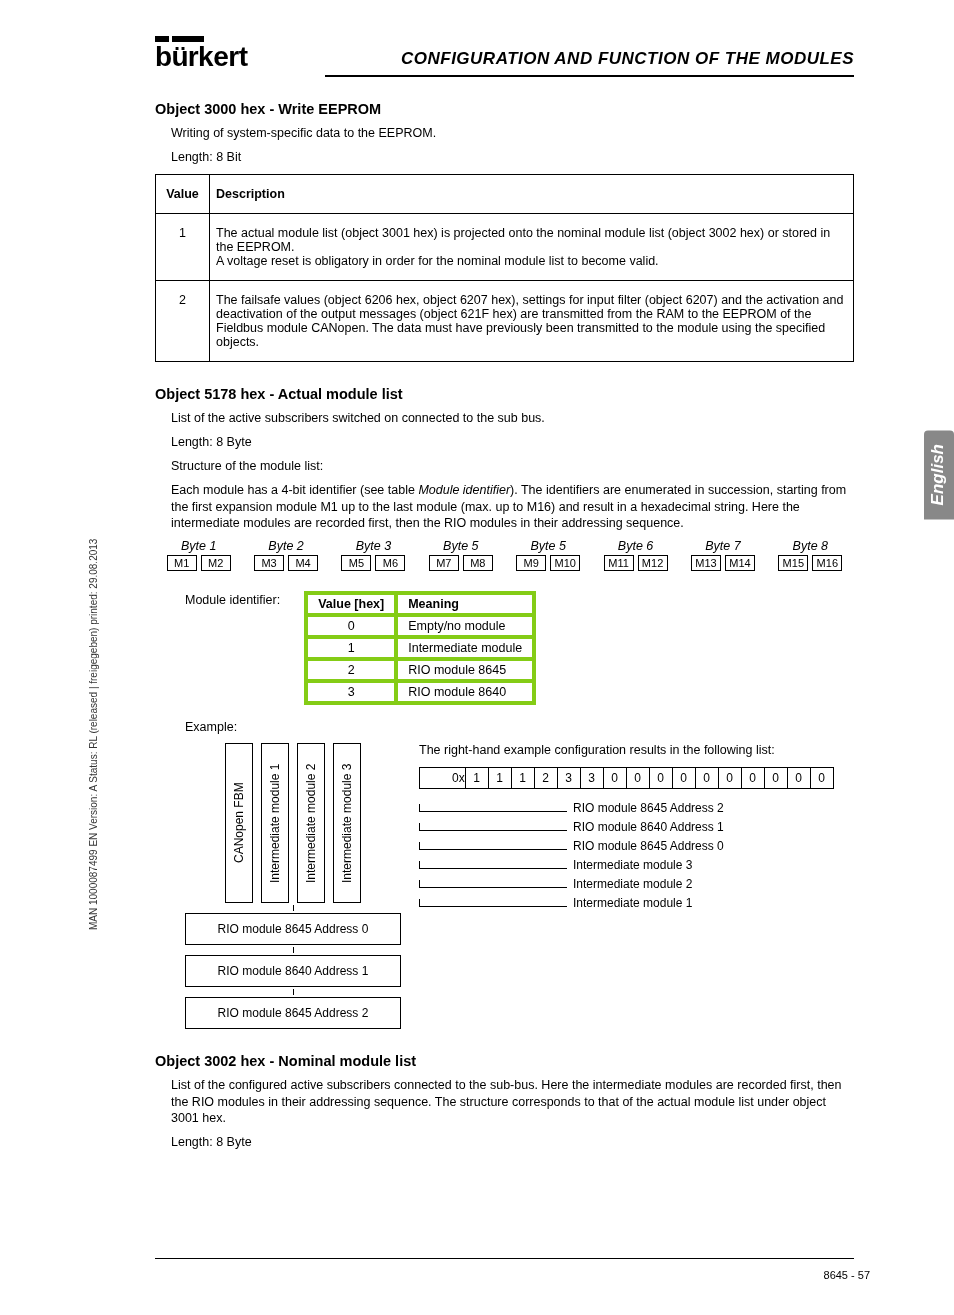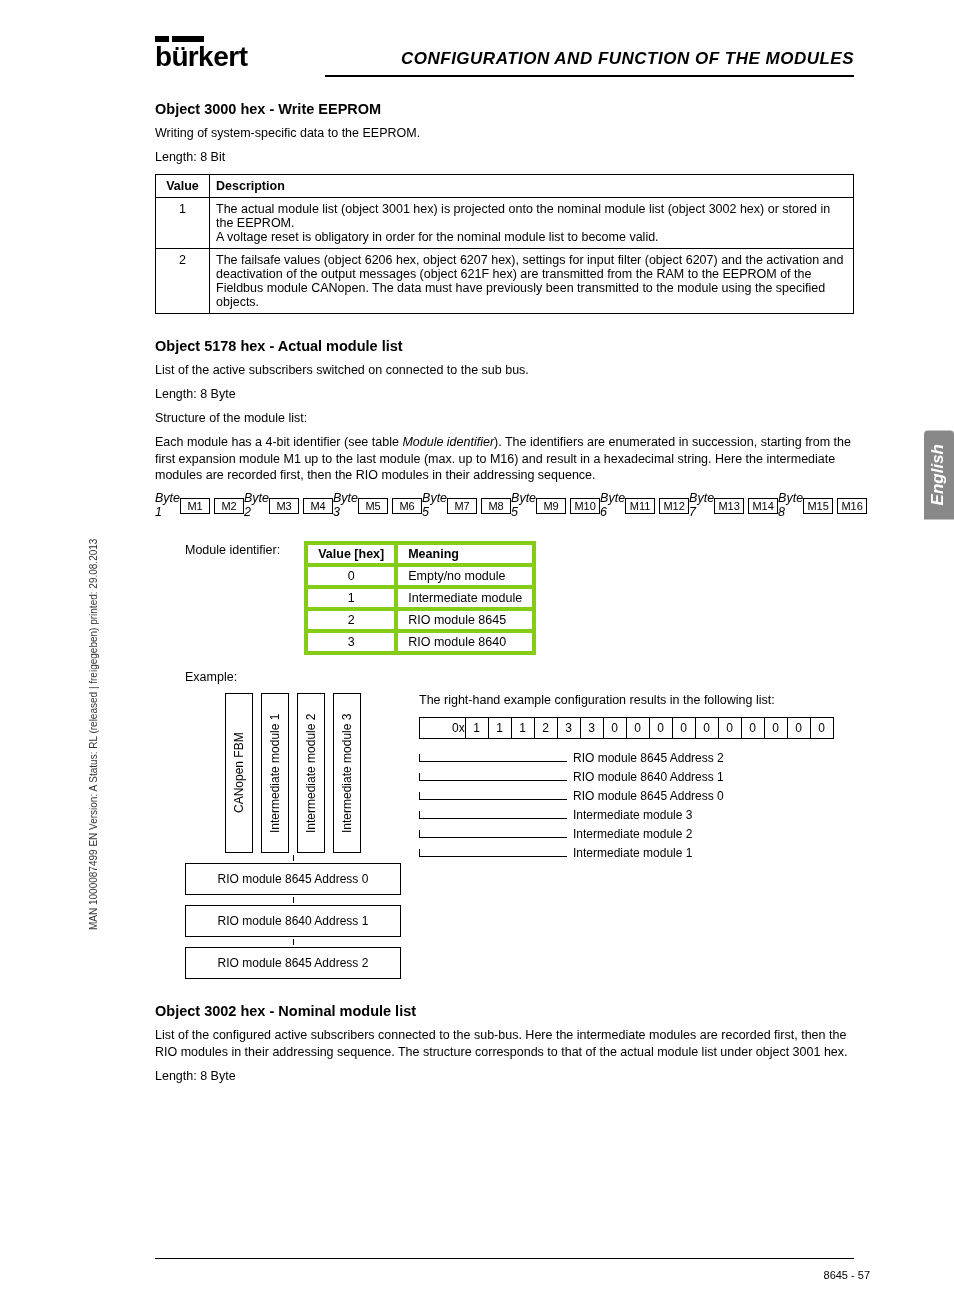--- a/index.html
+++ b/index.html
@@ -83,46 +83,46 @@
   }
 
   .section {
     margin-top: 24px;
   }
   .section h2 {
     font-size: 14.5px;
     font-weight: bold;
     margin: 0 0 8px 0;
   }
-  .section p { margin: 4px 0 8px 0; line-height: 1.3; }
+  .section p { margin: 4px 0 8px 16px; line-height: 1.3; }
 
   table.ruled {
     border-collapse: collapse;
     width: 100%;
     font-size: 12.5px;
   }
   table.ruled th, table.ruled td {
     border: 1px solid #000;
-    padding: 4px 6px;
+    padding: 12px 6px;
     text-align: left;
     vertical-align: top;
   }
   table.ruled th { font-weight: bold; }
   table.ruled .val-col { text-align: center; width: 54px; }
 
   .bytes-row {
     display: flex;
     gap: 0;
     margin-top: 8px;
     justify-content: flex-start;
     width: 100%;
   }
   .byte-group {
     display: flex;
-    flex-direction: row;
+    flex-direction: column;
     align-items: center;
     flex: 1;
   }
   .byte-label { font-style: italic; font-size: 12.5px; margin-bottom: 2px; }
   .byte-pair { display: flex; gap: 4px; }
   .m-cell {
     border: 1.5px solid #000;
     font-size: 11px;
     padding: 1px 0;
     min-width: 30px;

